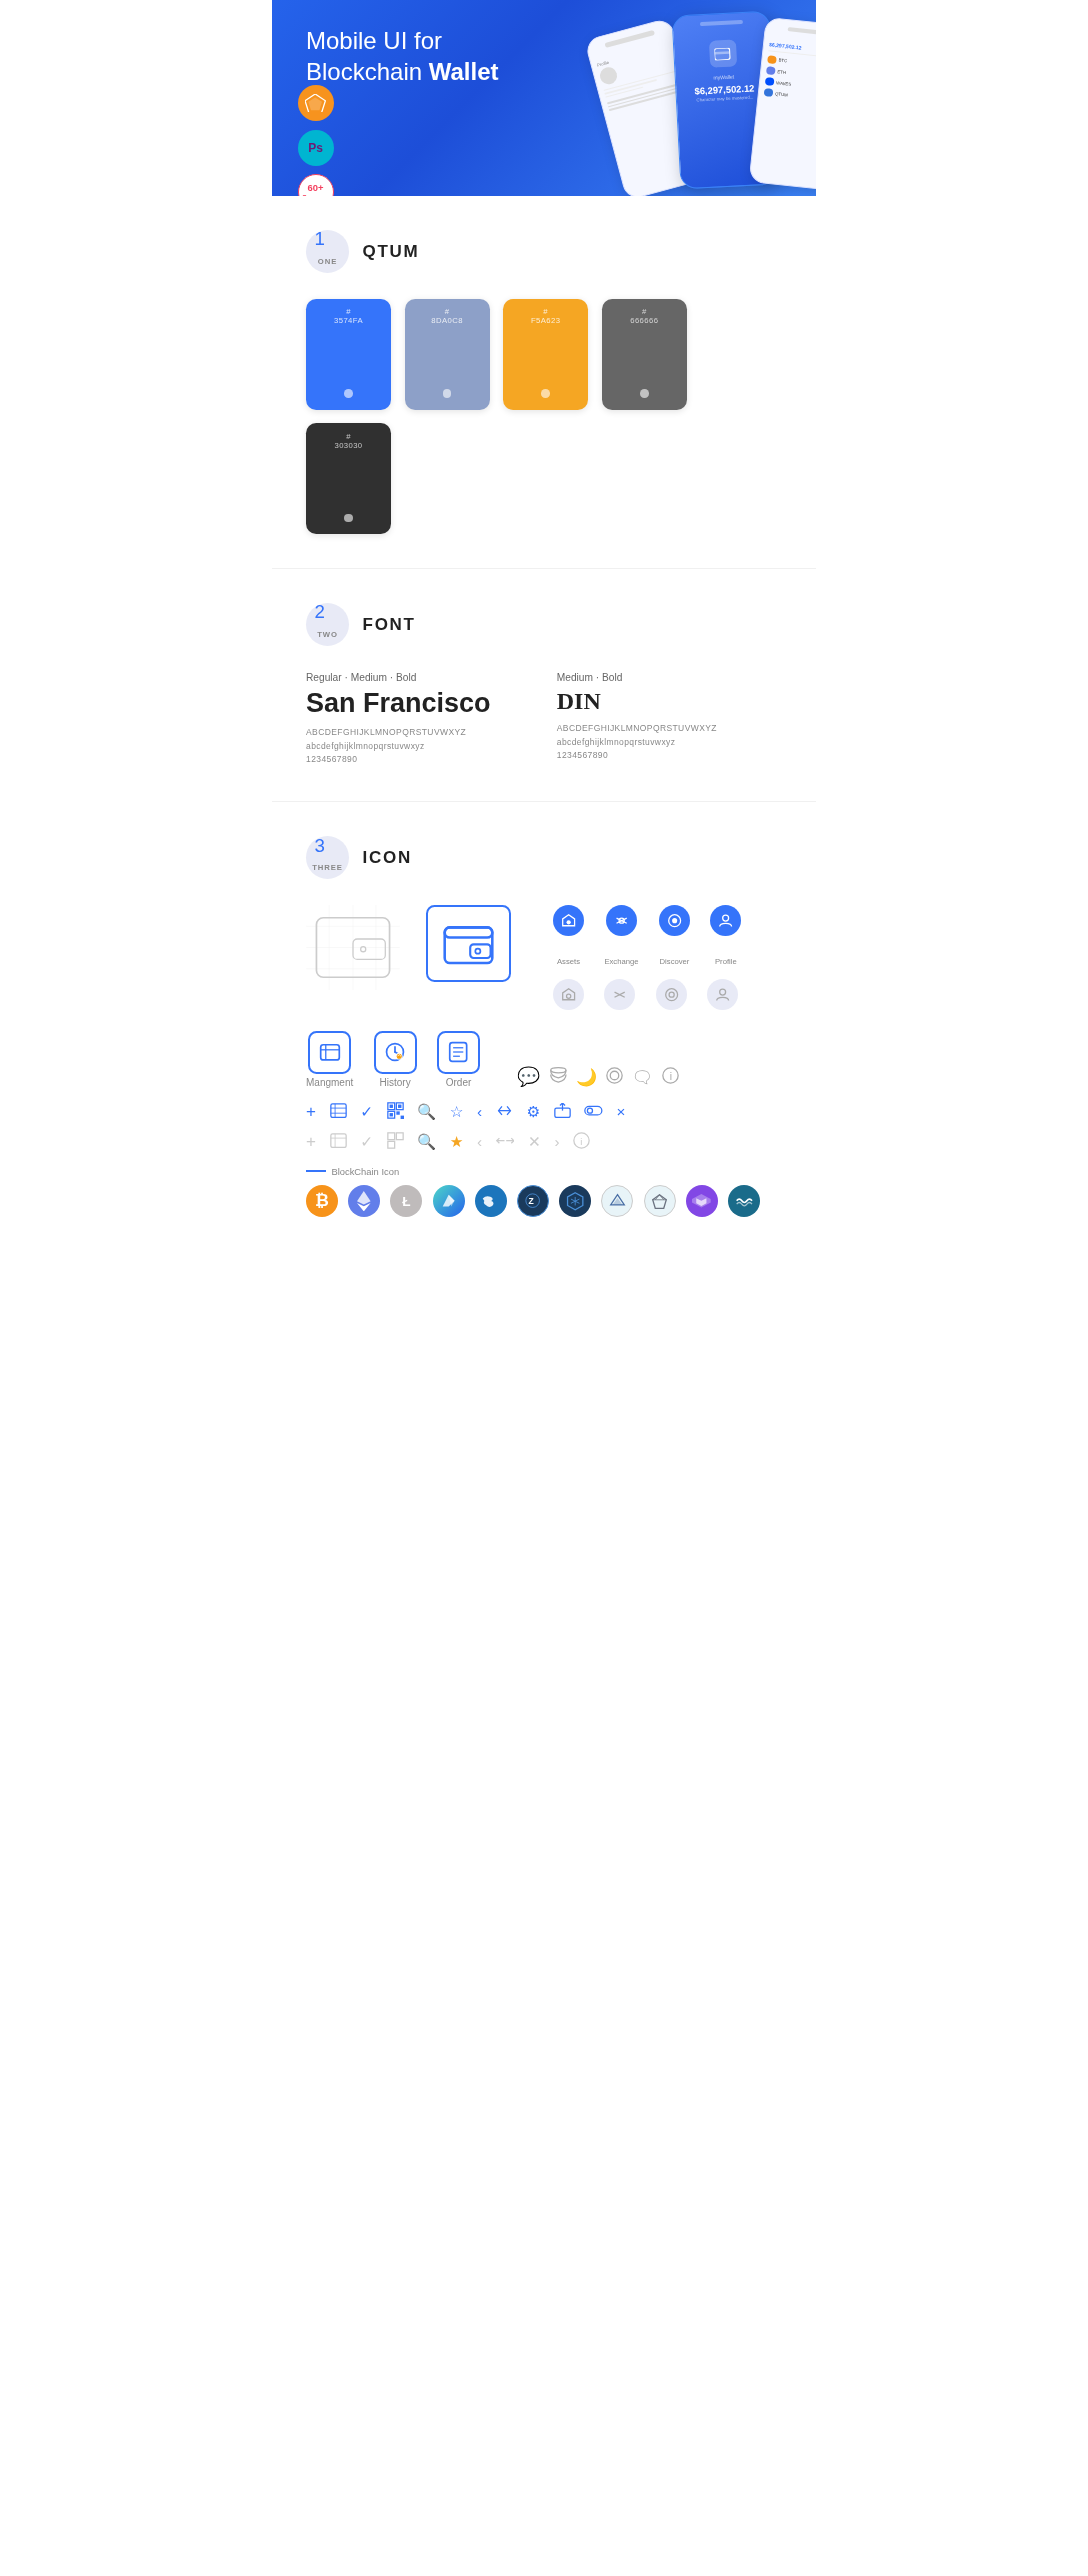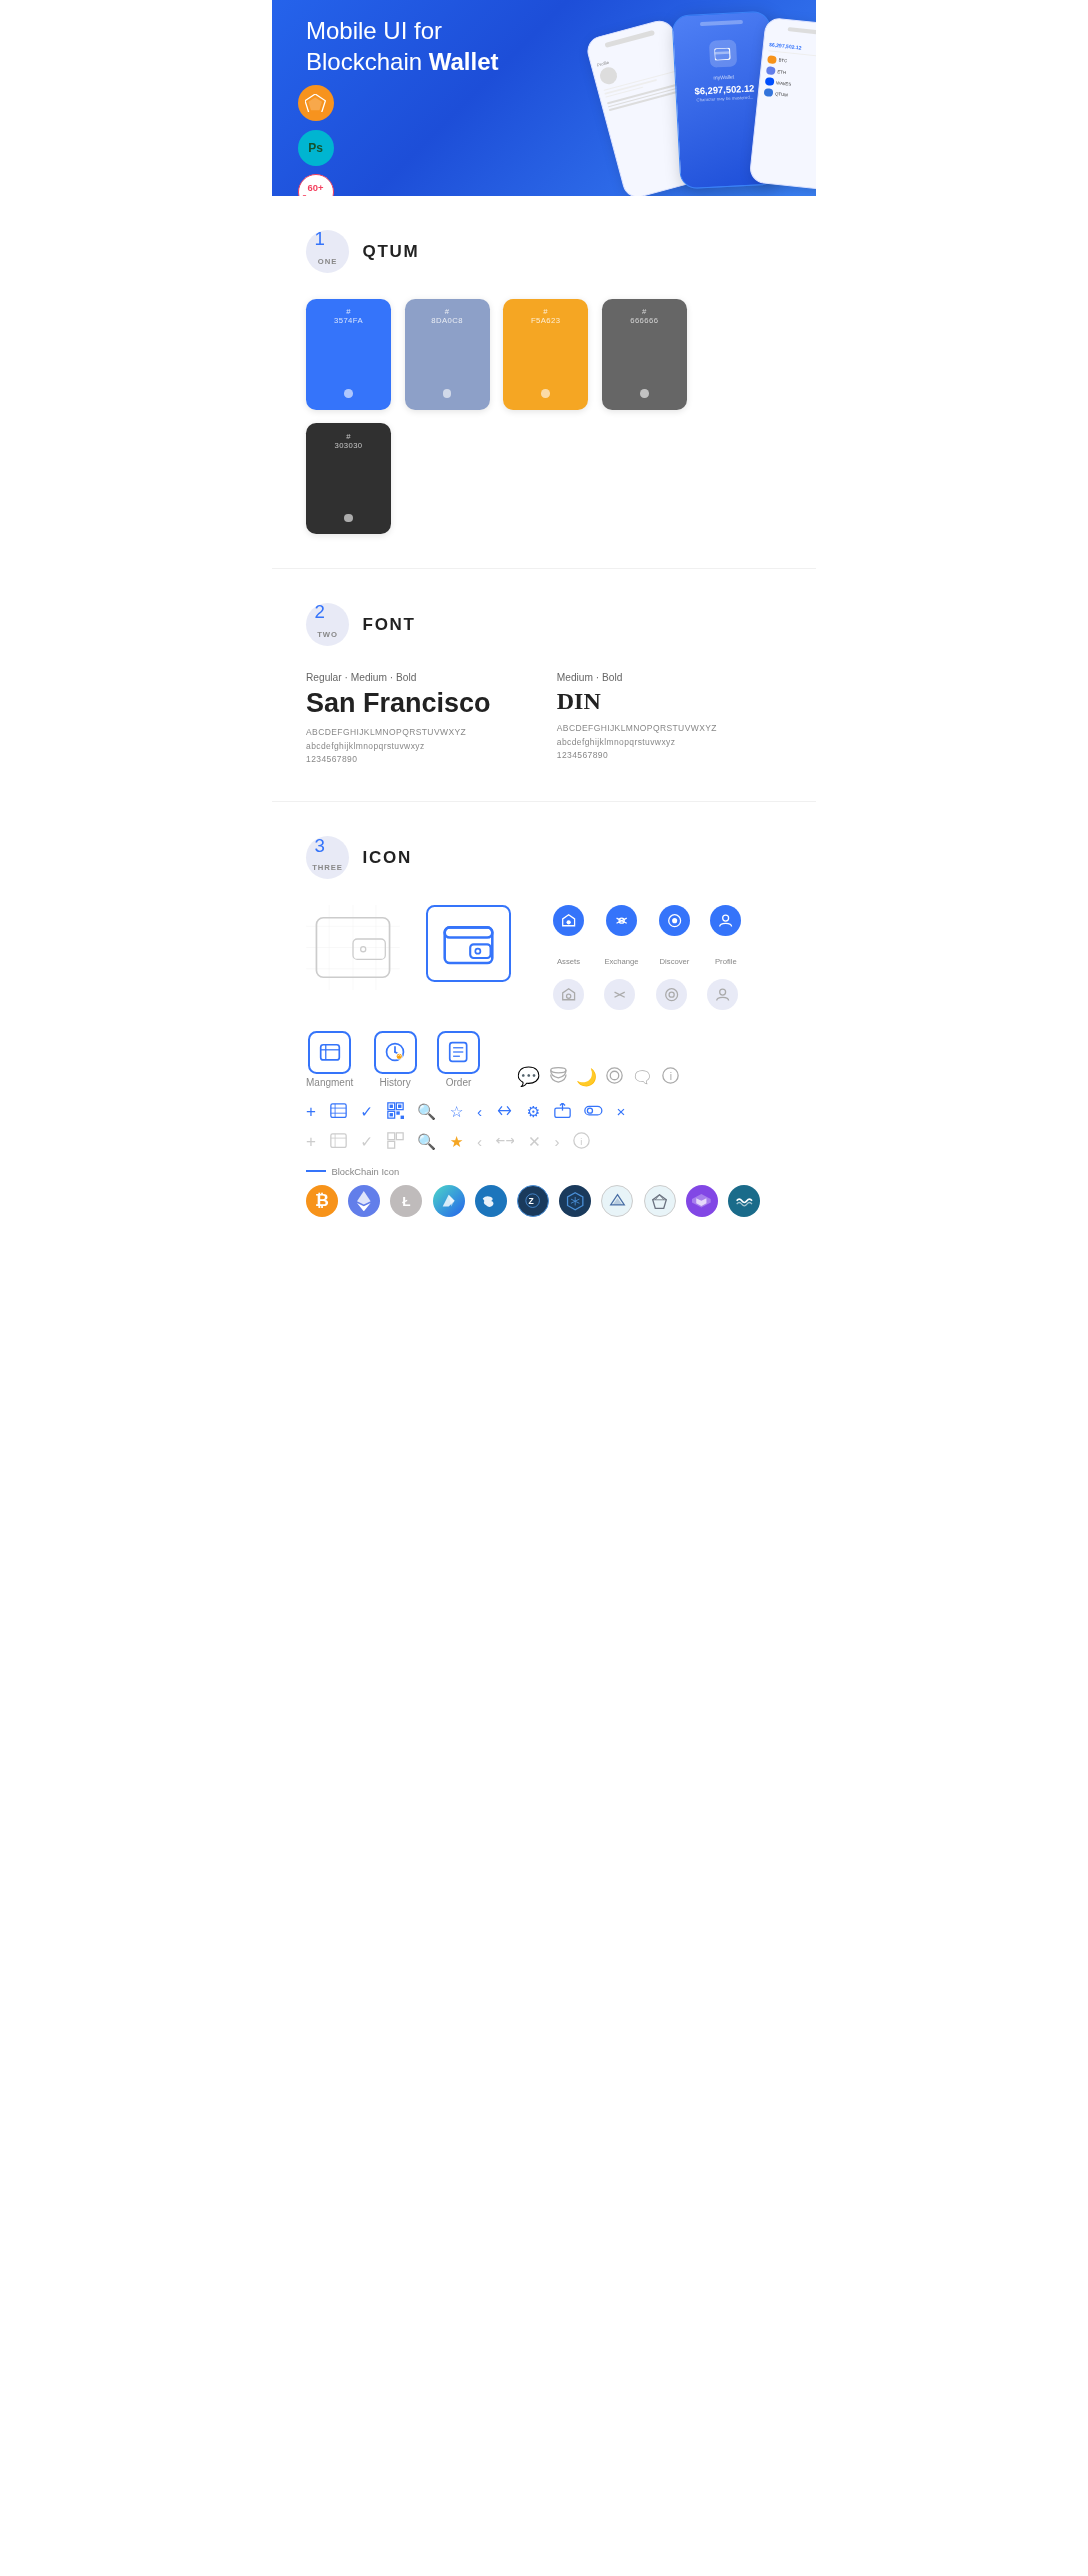--- a/index.html
+++ b/index.html
@@ -1,21 +1,21 @@
 <!DOCTYPE html>
 <html style="font-size:13.6px"><head>
   <meta charset="utf-8">
   <style>
     * { box-sizing: border-box; margin: 0; padding: 0; }
     body { font-family: -apple-system, BlinkMacSystemFont, 'Segoe UI', sans-serif; background: #fff; width: 544px; margin: 0 auto; }
 
     
     .hero {
       background: linear-gradient(135deg, #2563eb 0%, #1d4ed8 40%, #3b82f6 100%);
-      padding: 15px 34px 68px;
+      padding: 25px 34px 68px;
       position: relative;
       overflow: hidden;
       min-height: 196px;
     }
     .hero-title {
       color: #fff;
       font-size: 24px;
       font-weight: 400;
       line-height: 1.3;
       margin-bottom: 8.5px;
@@ -45,21 +45,21 @@
       background: #f7931e;
       border-radius: 50%;
       display: flex; align-items: center; justify-content: center;
       color: #fff; font-weight: 800; font-size: 15.3px;
     }
     .badge-ps {
       width: 36px; height: 36px;
       background: #00b5d1;
       border-radius: 50%;
       display: flex; align-items: center; justify-content: center;
-      color: #14532d; font-weight: 800; font-size: 12px; text-align: right;
+      color: #701a75; font-weight: 800; font-size: 12px; text-align: right;
     }
     .badge-screens {
       width: 36px; height: 36px;
       background: #fff;
       border-radius: 50%;
       border: 1.7px solid #f43f5e;
       display: flex; align-items: center; justify-content: center;
       flex-direction: column;
       color: #f43f5e; font-weight: 700; font-size: 7.7px;
       line-height: 1.2;

